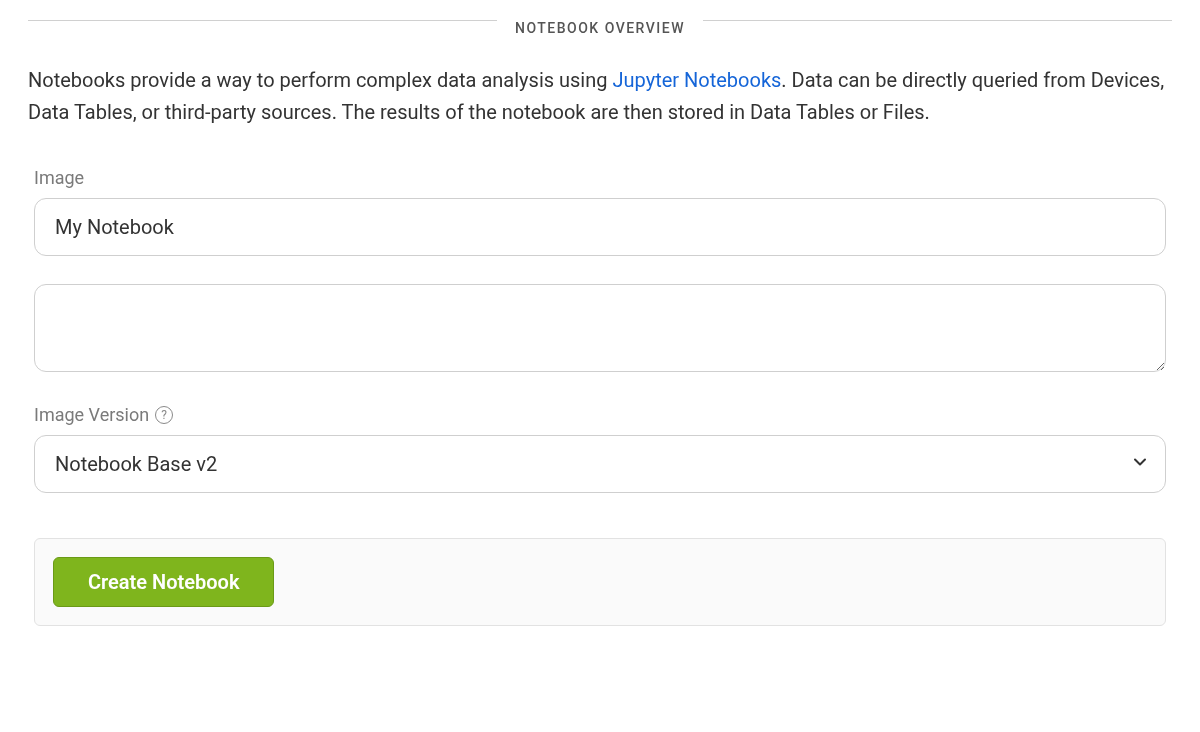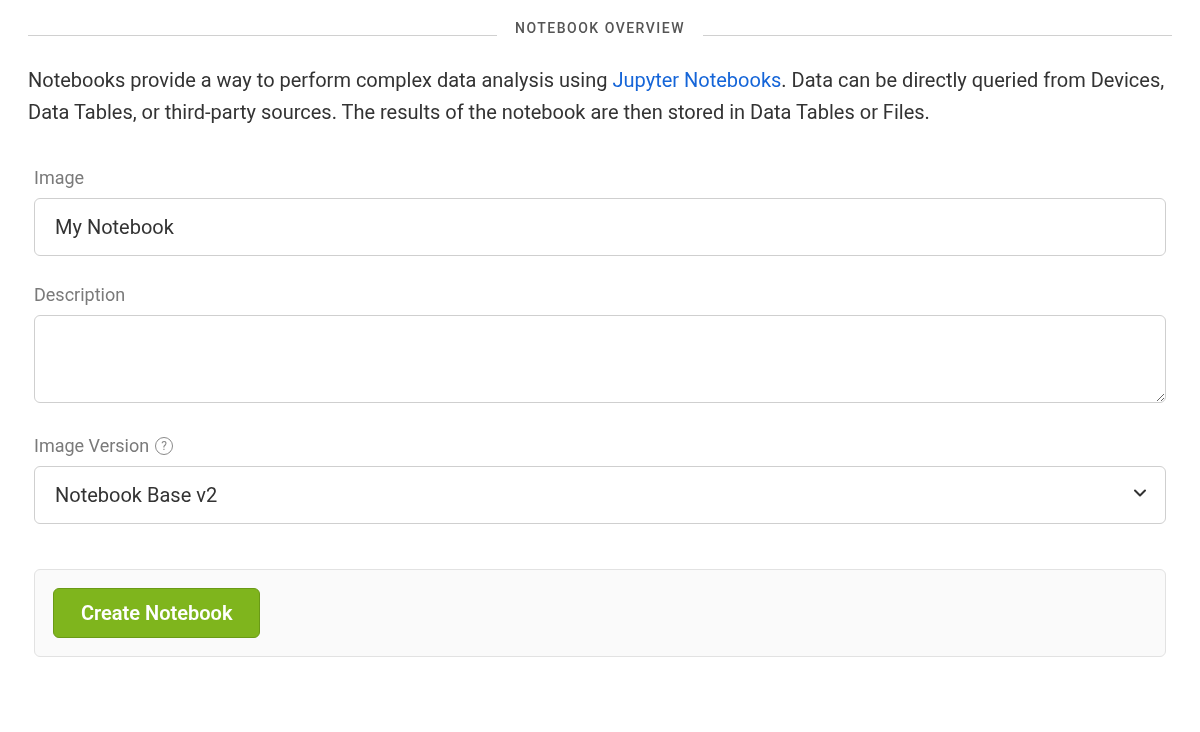--- a/index.html
+++ b/index.html
@@ -5,21 +5,21 @@
     * { box-sizing: border-box; margin: 0; padding: 0; }
     body {
       font-family: -apple-system, BlinkMacSystemFont, "Segoe UI", Roboto, "Helvetica Neue", Arial, sans-serif;
       background: #fff;
       color: #333;
       padding: 20px 28px;
       width: 1200px;
     }
     .section-header {
       display: flex;
-      align-items: flex-end;
+      align-items: flex-start;
       margin-bottom: 28px;
     }
     .section-header .line {
       flex: 1;
       height: 1px;
       background: #d0d0d0;
     }
     .section-header .title {
       padding: 0 18px;
       font-size: 14px;
@@ -58,21 +58,21 @@
       border: 1.5px solid #8a8a8a;
       border-radius: 50%;
       font-size: 12px;
       color: #8a8a8a;
       cursor: pointer;
       line-height: 1;
     }
     .text-input, .textarea-input, .select-input {
       width: 100%;
       border: 1px solid #cfcfcf;
-      border-radius: 6px;
+      border-radius: 12px;
       font-size: 20px;
       color: #333;
       padding: 14px 20px;
       font-family: inherit;
       background: #fff;
     }
     .text-input {
       height: 58px;
     }
     .textarea-input {
@@ -101,21 +101,21 @@
       margin: 45px 6px 0 6px;
       padding: 18px;
       border: 1px solid #e2e2e2;
       background: #fafafa;
       border-radius: 6px;
       display: flex;
       gap: 18px;
     }
     .btn {
       font-size: 20px;
-      padding: 12px 27px;
+      padding: 12px 34px;
       border-radius: 6px;
       font-weight: 600;
       cursor: pointer;
       font-family: inherit;
     }
     .btn-primary {
       background: #7cb518;
       background: #84b92e;
       color: #fff;
       border: 1px solid #6fa017;
@@ -142,21 +142,20 @@
 <p class="intro">
   <span>Notebooks provide a way to perform complex data analysis using </span><a href="#" class="link">Jupyter Notebooks</a><span>. Data can be directly queried from Devices, Data Tables, or third-party sources. The results of the notebook are then stored in Data Tables or Files.</span>
 </p>
 
 <div class="form-group">
   <div class="form-label">Image</div>
   <input type="text" class="text-input" value="My Notebook" style="">
 </div>
 
 <div class="form-group">
-  <div class="form-label">Description</div>
   <textarea class="textarea-input" style=""></textarea>
 </div>
 
 <div class="form-group">
   <div class="form-label">
     <span>Image Version</span>
     <span class="help-icon">?</span>
   </div>
   <div class="select-wrapper">
     <select class="select-input">

